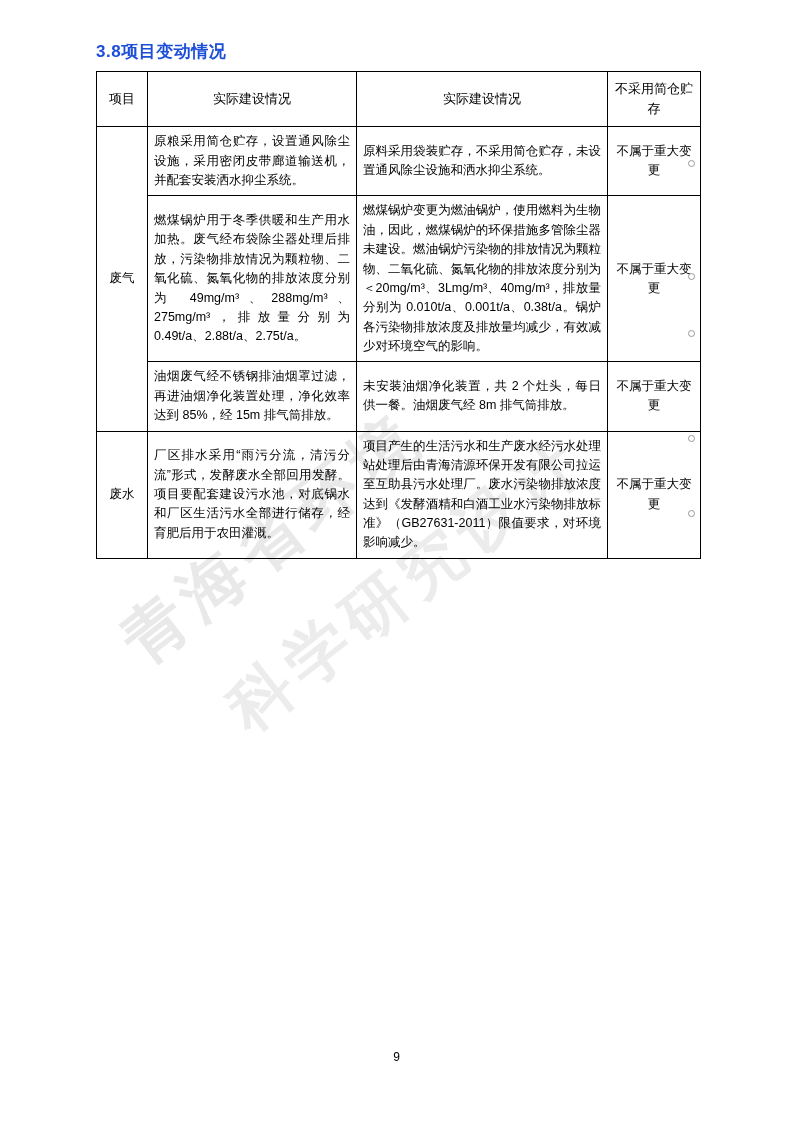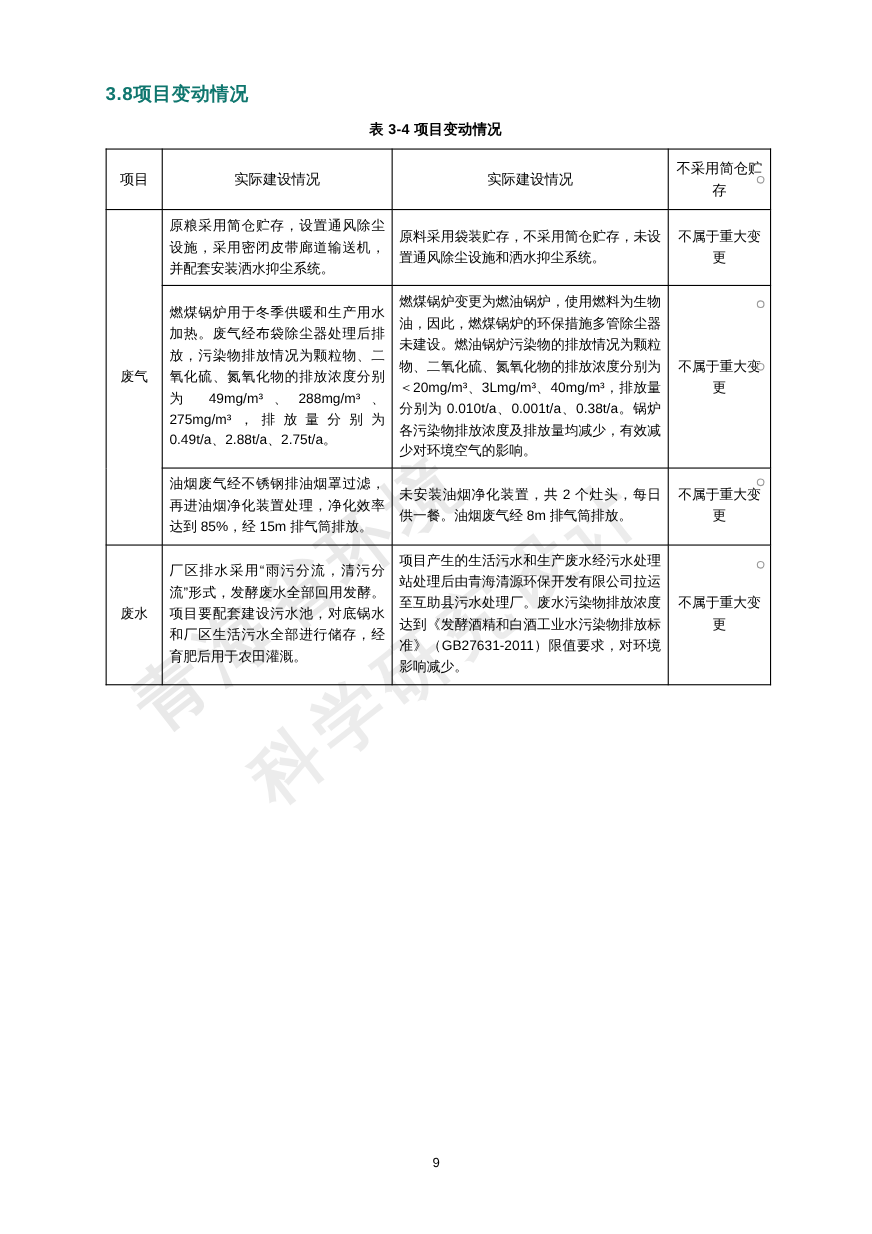--- a/index.html
+++ b/index.html
@@ -30,24 +30,23 @@
     text-align: center;
     font-size: 12.5px;
     letter-spacing: 0.2px;
     color: #000;
     padding-bottom: 6px;
     border-bottom: 1.5px solid #000;
     font-family: "Liberation Sans", sans-serif;
   }
   
   .section-heading {
-    margin-top: 34px;
     font-size: 17px;
     font-weight: bold;
-    color: #0f766e;
+    color: #1d4ed8;
     font-family: "Liberation Sans", sans-serif;
     letter-spacing: 0.5px;
   }
   .table-caption {
     margin-top: 12px;
     text-align: center;
     font-size: 13px;
     font-weight: bold;
     font-family: "Liberation Sans", sans-serif;
     letter-spacing: 0.3px;
@@ -153,21 +152,20 @@
 <div class="page">
 
   <div class="watermark">青海省环境</div>
   <div class="watermark-line2">科学研究设计</div>
 
   <div class="content">
 
 
     <div class="section-heading">3.8项目变动情况</div>
 
-    <div class="table-caption">表 3-4   项目变动情况</div>
 
     <table class="main-table">
       <thead>
         <tr>
           <th class="col-cat">项目</th>
           <th class="col-env">实际建设情况</th>
           <th class="col-act">实际建设情况</th>
           <th class="col-maj">不采用简仓贮存</th>
         </tr>
       </thead>

